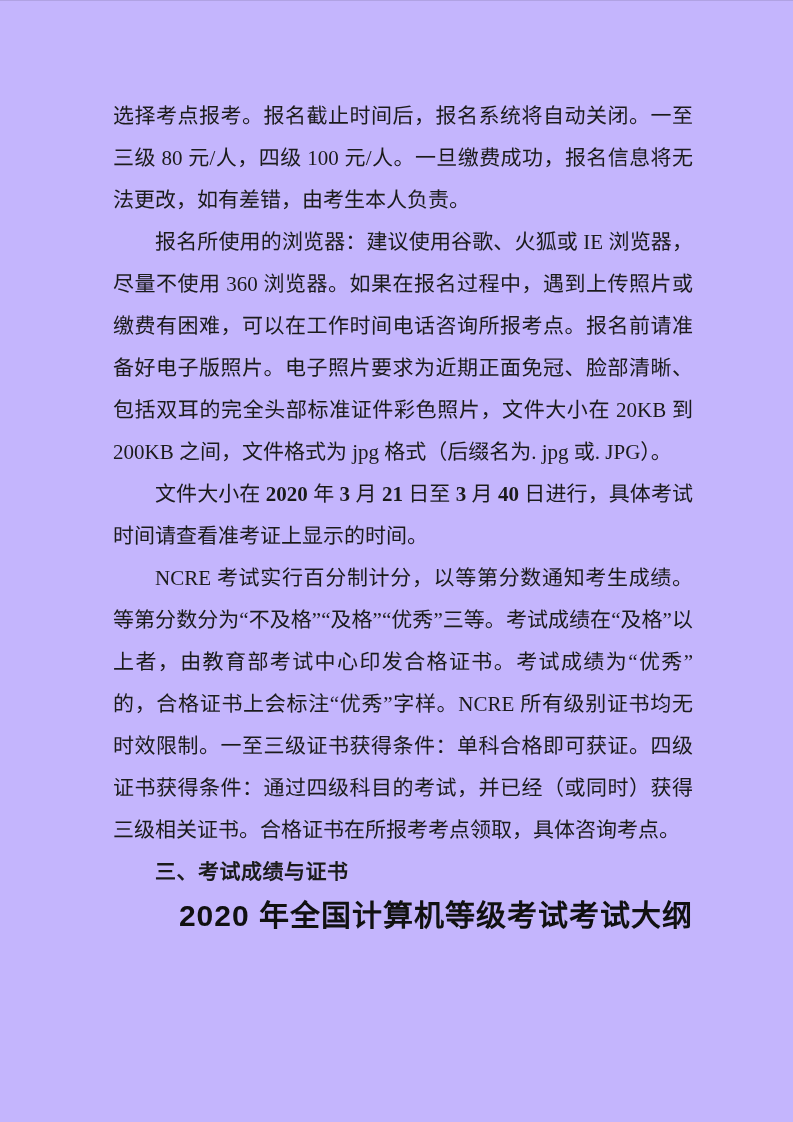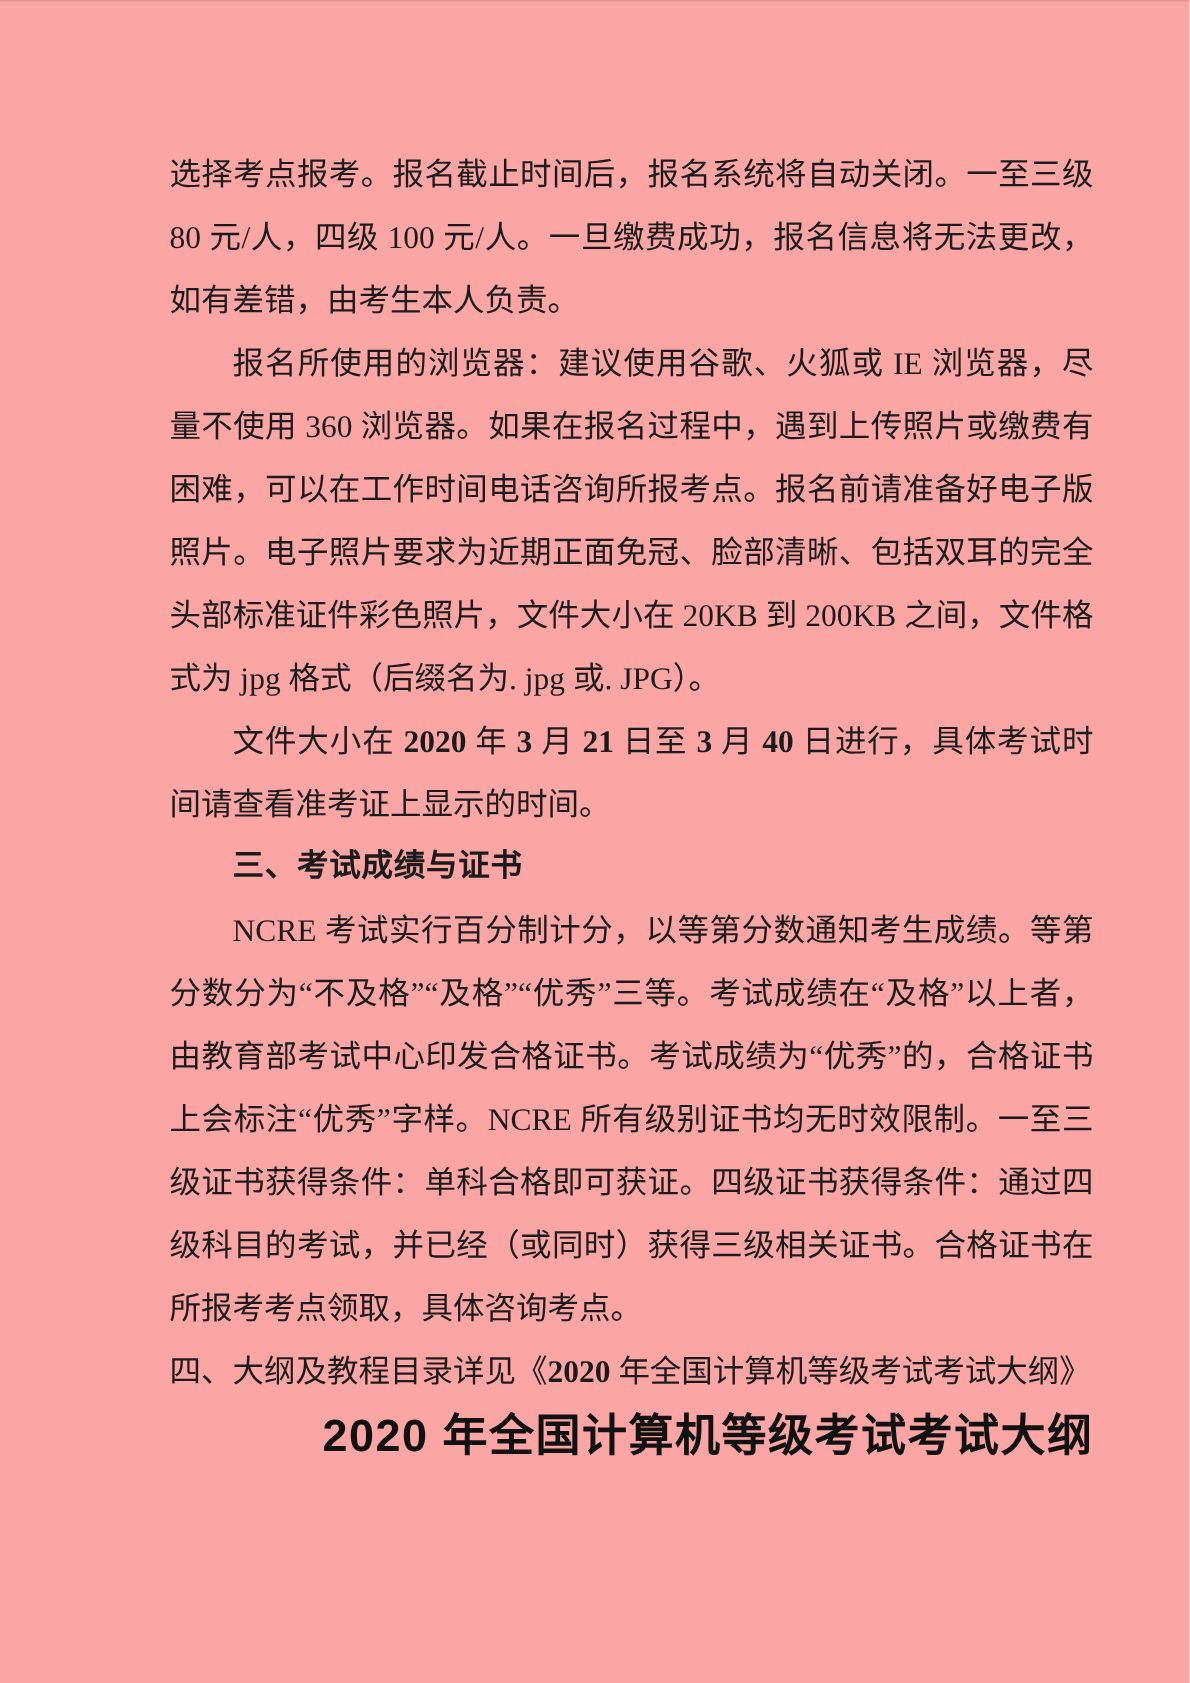--- a/index.html
+++ b/index.html
@@ -5,22 +5,22 @@
   html, body {
     margin: 0;
     padding: 0;
     background: #ffffff;
   }
   .page {
     position: relative;
     width: 793px;
     height: 1122px;
     box-sizing: border-box;
-    padding: 94px 64px 0 113px;
-    background: #fca5a5;
+    padding: 94px 100px 0 113px;
+    background: #c4b5fd;
     color: #1b1b1b;
     font-family: "Liberation Serif", "DejaVu Serif", serif;
     font-size: 21px;
     line-height: 42px;
     overflow: hidden;
     border-top: 1px solid rgba(0,0,0,0.10);
   }
   .para {
     margin: 0;
     text-align: justify;
@@ -53,20 +53,19 @@
 </head>
 <body>
 
 <div class="page">
   <p class="para"><span>选择考点报考。报名截止时间后，报名系统将自动关闭。一至三级 80 元/人，四级 100 元/人。一旦缴费成功，报名信息将无法更改，如有差错，由考生本人负责。</span></p>
 
   <p class="para indent"><span>报名所使用的浏览器：建议使用谷歌、火狐或 IE 浏览器，尽量不使用 360 浏览器。如果在报名过程中，遇到上传照片或缴费有困难，可以在工作时间电话咨询所报考点。报名前请准备好电子版照片。电子照片要求为近期正面免冠、脸部清晰、包括双耳的完全头部标准证件彩色照片，文件大小在 20KB 到 200KB 之间，文件格式为 jpg 格式（后缀名为. jpg 或. JPG）。</span></p>
 
   <p class="para indent"><span>文件大小在 </span><span class="run-num">2020</span><span> 年 </span><span class="run-num">3</span><span> 月 </span><span class="run-num">21</span><span> 日至 </span><span class="run-num">3</span><span> 月 </span><span class="run-num">40</span><span> 日进行，具体考试时间请查看准考证上显示的时间。</span></p>
 
+  <p class="para indent"><span>NCRE 考试实行百分制计分，以等第分数通知考生成绩。等第分数分为“不及格”“及格”“优秀”三等。考试成绩在“及格”以上者，由教育部考试中心印发合格证书。考试成绩为“优秀”的，合格证书上会标注“优秀”字样。NCRE 所有级别证书均无时效限制。一至三级证书获得条件：单科合格即可获证。四级证书获得条件：通过四级科目的考试，并已经（或同时）获得三级相关证书。合格证书在所报考考点领取，具体咨询考点。</span></p>
+
   <p class="para indent sec-heading"><span>三、考试成绩与证书</span></p>
 
-  <p class="para indent"><span>NCRE 考试实行百分制计分，以等第分数通知考生成绩。等第分数分为“不及格”“及格”“优秀”三等。考试成绩在“及格”以上者，由教育部考试中心印发合格证书。考试成绩为“优秀”的，合格证书上会标注“优秀”字样。NCRE 所有级别证书均无时效限制。一至三级证书获得条件：单科合格即可获证。四级证书获得条件：通过四级科目的考试，并已经（或同时）获得三级相关证书。合格证书在所报考考点领取，具体咨询考点。</span></p>
-
-  <p class="para"><span>四、大纲及教程目录详见《</span><span class="run-num">2020</span><span> 年全国计算机等级考试考试大纲》</span></p>
 
   <h1 class="main-title"><span>2020 年全国计算机等级考试考试大纲</span></h1>
 </div>
 
 </body></html>

